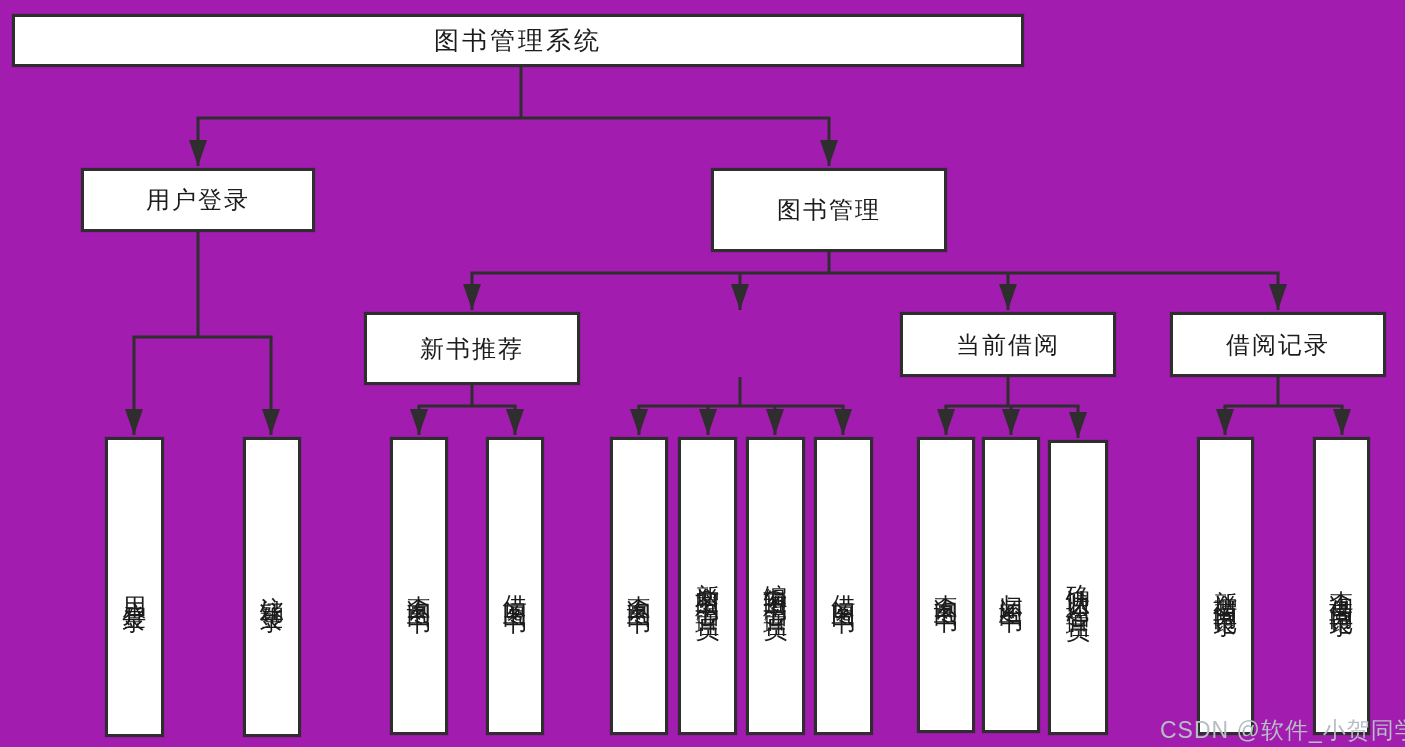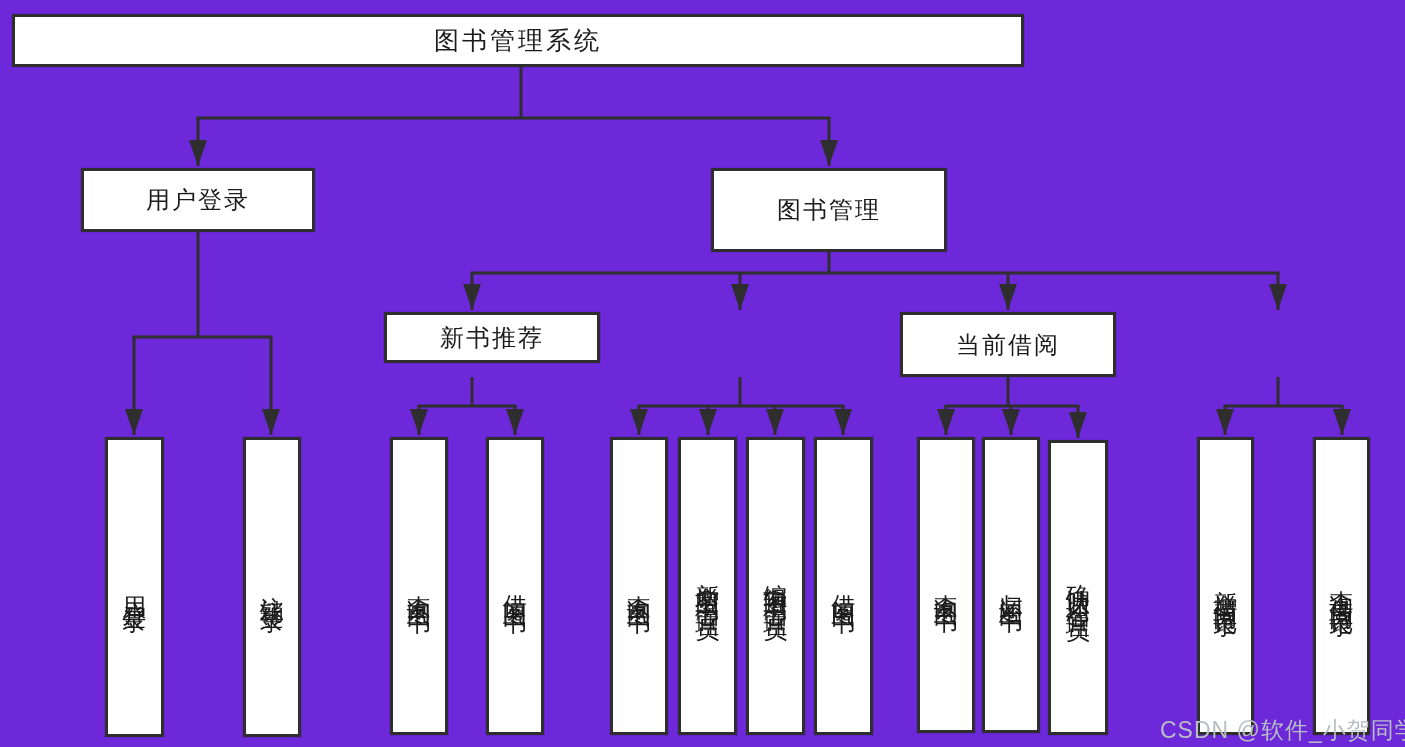--- a/index.html
+++ b/index.html
@@ -1,17 +1,17 @@
 <!DOCTYPE html>
 <html><head>
 <meta charset="utf-8">
 <style>
   html,body{margin:0;padding:0;background:#ffffff;}
   .canvas{
-    position:relative;width:1405px;height:747px;background:#6d28d9;
+    position:relative;width:1405px;height:747px;background:#a21caf;
     font-family:"Liberation Sans",sans-serif;color:#1b1b1b;overflow:hidden;
   }
   .connectors{position:absolute;left:0;top:0;width:1405px;height:747px;}
   .box{
     position:absolute;box-sizing:border-box;background:#ffffff;
     border:3px solid #2e2e2e;display:flex;align-items:center;justify-content:center;
     box-shadow:0 0 0 1px rgba(0,0,0,0.06);
   }
   .hlabel{font-size:24px;letter-spacing:2px;white-space:nowrap;}
   .root-label{font-size:25px;letter-spacing:3px;}
@@ -83,25 +83,28 @@
     <span class="hlabel root-label">图书管理系统</span>
   </div>
 
   <div class="box" style="left:81px;top:168px;width:234px;height:64px;">
     <span class="hlabel">用户登录</span>
   </div>
   <div class="box" style="left:711px;top:168px;width:236px;height:84px;">
     <span class="hlabel">图书管理</span>
   </div>
 
-  <div class="box" style="left:384px;top:312px;width:216px;height:51px;">
+  <div class="box" style="left:364px;top:312px;width:216px;height:73px;">
     <span class="hlabel">新书推荐</span>
   </div>
   <div class="box" style="left:900px;top:312px;width:216px;height:65px;">
     <span class="hlabel">当前借阅</span>
+  </div>
+  <div class="box" style="left:1170px;top:312px;width:216px;height:65px;">
+    <span class="hlabel">借阅记录</span>
   </div>
 
   <div class="box" style="left:105px;top:437px;width:59px;height:300px;">
     <span class="vlabel">用户登录</span>
   </div>
   <div class="box" style="left:243px;top:437px;width:58px;height:300px;">
     <span class="vlabel">注销登录</span>
   </div>
 
   <div class="box" style="left:390px;top:437px;width:58px;height:298px;">

